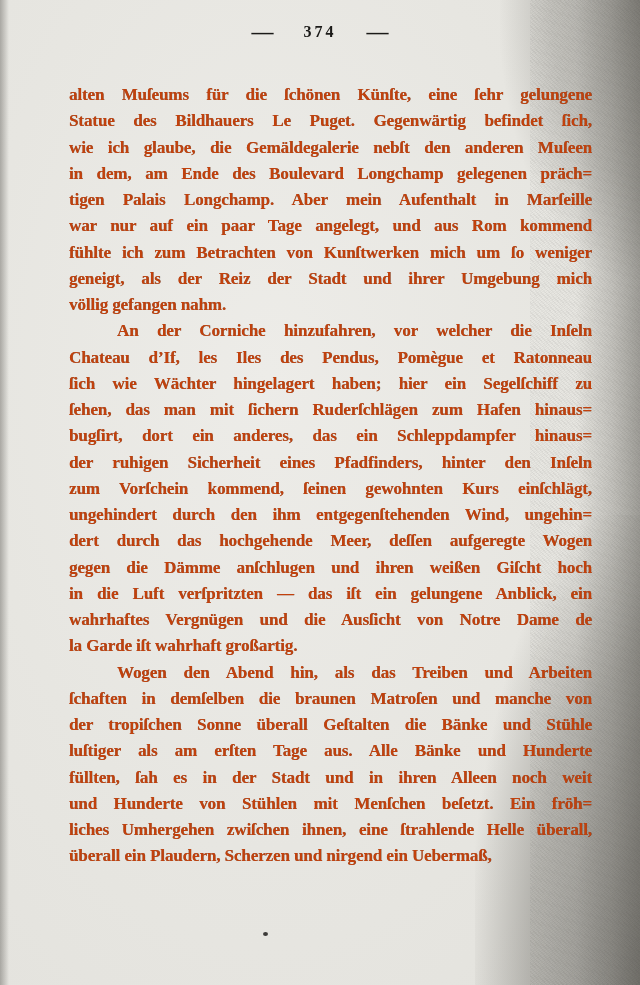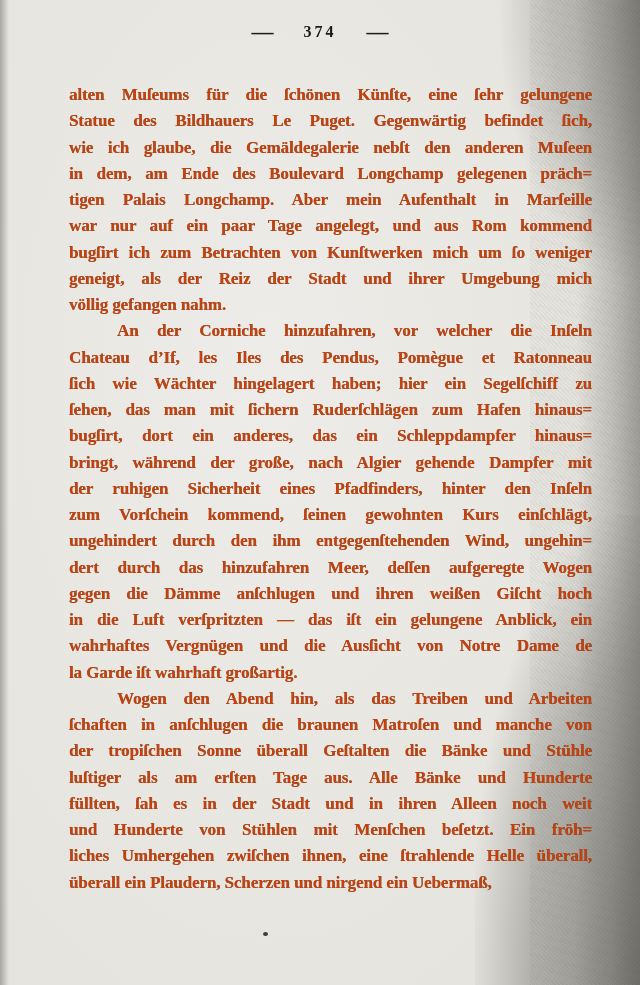--- a/index.html
+++ b/index.html
@@ -125,43 +125,42 @@
   </header>
 
   <main class="text-block">
       <div class="paragraph">
         <div class="line">alten Muſeums für die ſchönen Künſte, eine ſehr gelungene</div>
         <div class="line">Statue des Bildhauers Le Puget. Gegenwärtig befindet ſich,</div>
         <div class="line">wie ich glaube, die Gemäldegalerie nebſt den anderen Muſeen</div>
         <div class="line">in dem, am Ende des Boulevard Longchamp gelegenen präch=</div>
         <div class="line">tigen Palais Longchamp. Aber mein Aufenthalt in Marſeille</div>
         <div class="line">war nur auf ein paar Tage angelegt, und aus Rom kommend</div>
-        <div class="line">bugſirt ich zum Betrachten von Kunſtwerken mich um ſo weniger</div>
+        <div class="line">fühlte ich zum Betrachten von Kunſtwerken mich um ſo weniger</div>
         <div class="line">geneigt, als der Reiz der Stadt und ihrer Umgebung mich</div>
         <div class="line last">völlig gefangen nahm.</div>
       </div>
       <div class="paragraph">
         <div class="line indent">An der Corniche hinzufahren, vor welcher die Inſeln</div>
         <div class="line">Chateau d’If, les Iles des Pendus, Pomègue et Ratonneau</div>
         <div class="line">ſich wie Wächter hingelagert haben; hier ein Segelſchiff zu</div>
         <div class="line">ſehen, das man mit ſichern Ruderſchlägen zum Hafen hinaus=</div>
         <div class="line">bugſirt, dort ein anderes, das ein Schleppdampfer hinaus=</div>
-        <div class="line">bringt, während der große, nach Algier gehende Dampfer mit</div>
         <div class="line">der ruhigen Sicherheit eines Pfadfinders, hinter den Inſeln</div>
         <div class="line">zum Vorſchein kommend, ſeinen gewohnten Kurs einſchlägt,</div>
         <div class="line">ungehindert durch den ihm entgegenſtehenden Wind, ungehin=</div>
-        <div class="line">dert durch das hinzufahren Meer, deſſen aufgeregte Wogen</div>
+        <div class="line">dert durch das hochgehende Meer, deſſen aufgeregte Wogen</div>
         <div class="line">gegen die Dämme anſchlugen und ihren weißen Giſcht hoch</div>
         <div class="line">in die Luft verſpritzten — das iſt ein gelungene Anblick, ein</div>
         <div class="line">wahrhaftes Vergnügen und die Ausſicht von Notre Dame de</div>
         <div class="line last">la Garde iſt wahrhaft großartig.</div>
       </div>
       <div class="paragraph">
         <div class="line indent">Wogen den Abend hin, als das Treiben und Arbeiten</div>
-        <div class="line">ſchaften in anſchlugen die braunen Matroſen und manche von</div>
+        <div class="line">ſchaften in demſelben die braunen Matroſen und manche von</div>
         <div class="line">der tropiſchen Sonne überall Geſtalten die Bänke und Stühle</div>
         <div class="line">luſtiger als am erſten Tage aus. Alle Bänke und Hunderte</div>
         <div class="line">füllten, ſah es in der Stadt und in ihren Alleen noch weit</div>
         <div class="line">und Hunderte von Stühlen mit Menſchen beſetzt. Ein fröh=</div>
         <div class="line">liches Umhergehen zwiſchen ihnen, eine ſtrahlende Helle überall,</div>
         <div class="line last">überall ein Plaudern, Scherzen und nirgend ein Uebermaß,</div>
       </div>
     </main>
 
   <div class="ink-dot"></div>

